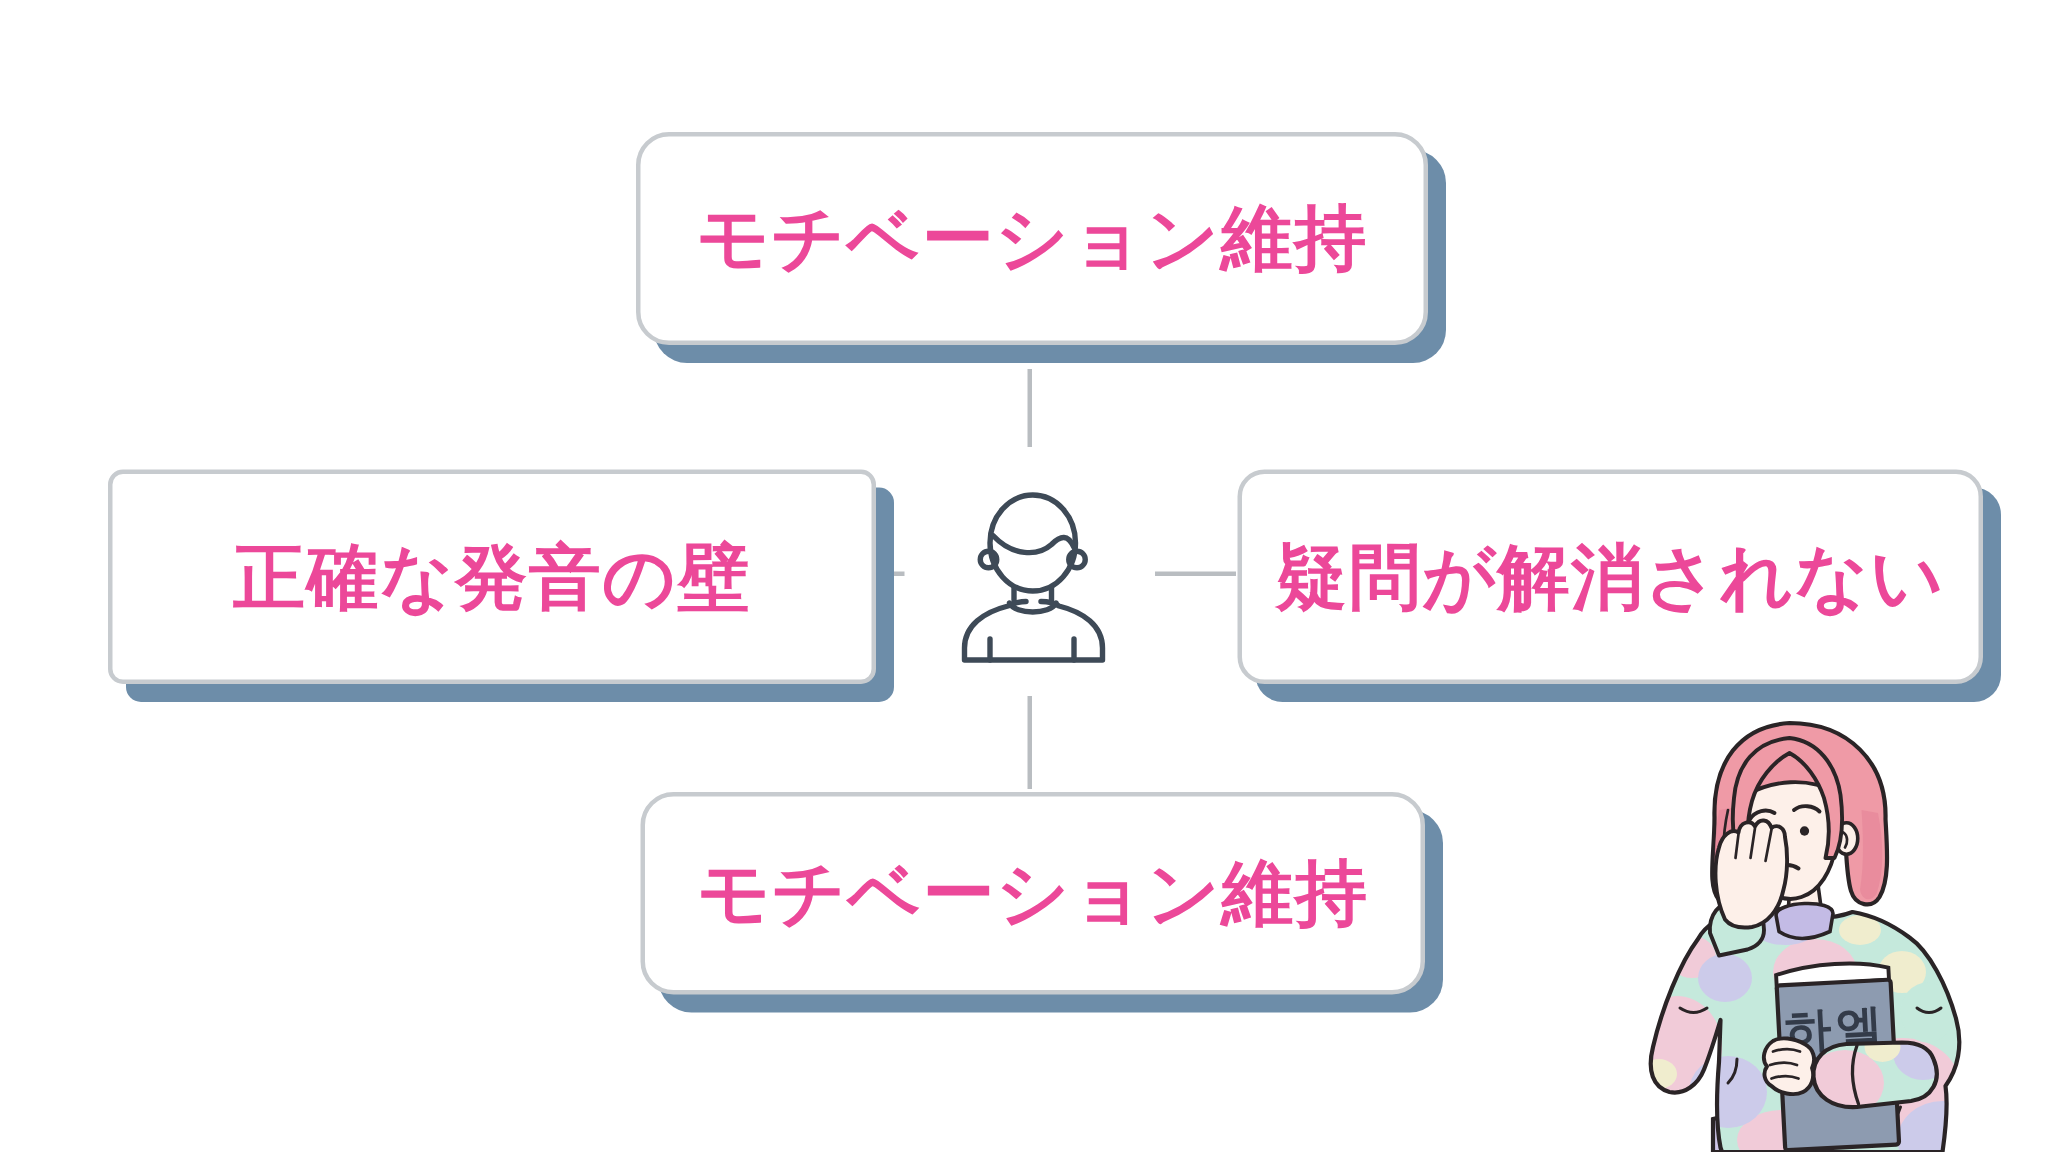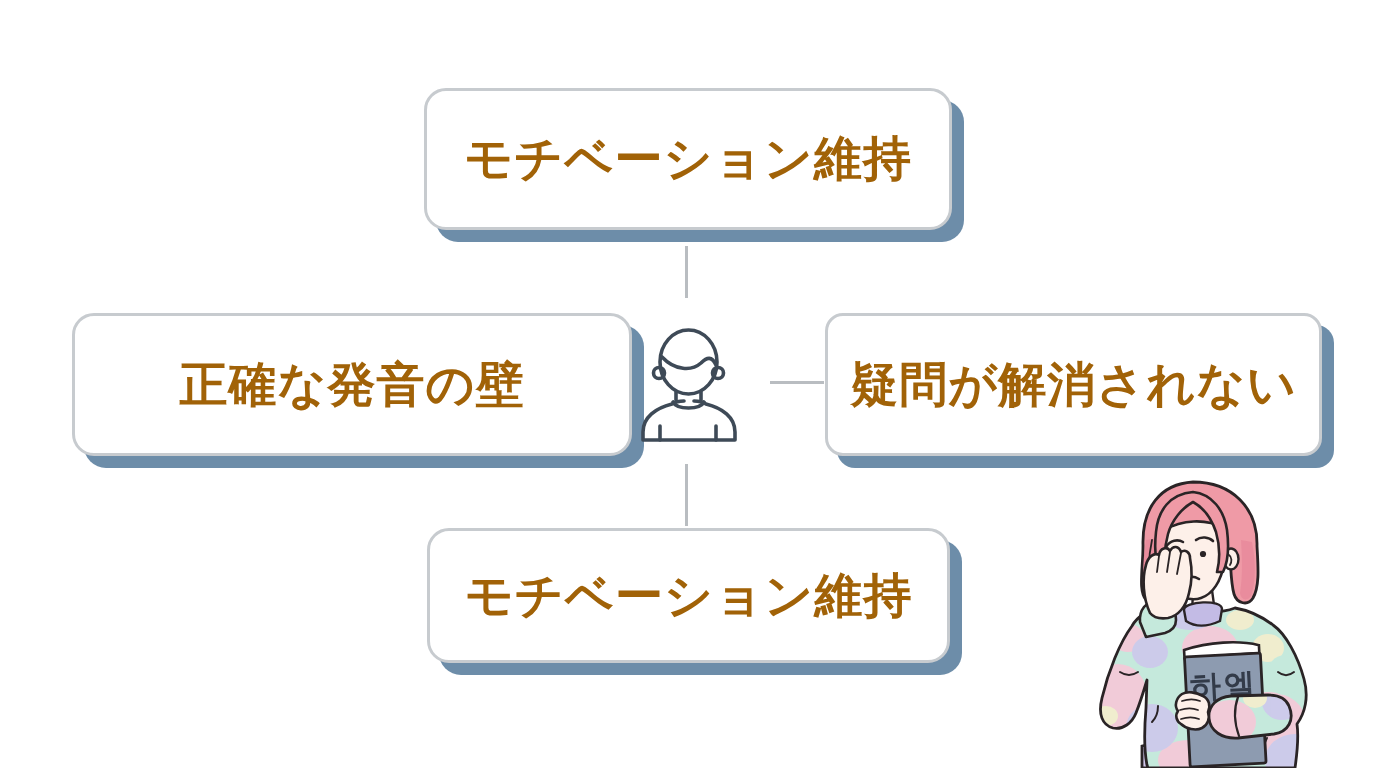--- a/index.html
+++ b/index.html
@@ -16,25 +16,25 @@
     background:#ffffff;
     border:3px solid #c7cbcf;
     border-radius:22px;
     box-shadow:12px 12px 0 0 #6d8da9;
     display:flex;align-items:center;justify-content:center;
   }
   .node-label{
     font-weight:900;
     font-size:48px;
     letter-spacing:1px;
-    color:#a16207;
+    color:#ec4899;
     white-space:nowrap;
   }
   #box-top   {left:424px;top:88px; width:528px;height:142px;}
-  #box-left  {left:72px; top:313px;width:560px;height:143px;}
+  #box-left  {left:72px; top:313px;width:512px;height:143px;border-radius:10px;}
   #box-right {left:825px;top:313px;width:497px;height:143px;border-radius:18px;}
   #box-bottom{left:427px;top:528px;width:523px;height:135px;}
   .connector{position:absolute;background:#b9bdc1;}
   #conn-top   {left:685px;top:246px;width:3px; height:52px;}
   #conn-bottom{left:685px;top:464px;width:3px; height:62px;}
   #conn-left  {left:552px;top:381px;width:51px;height:3px;}
   #conn-right {left:770px;top:381px;width:54px;height:3px;}
   #person-icon{position:absolute;left:637px;top:326px;width:106px;height:123px;}
   #girl-illustration{position:absolute;left:1090px;top:470px;width:286px;height:298px;}
   .book-text{

